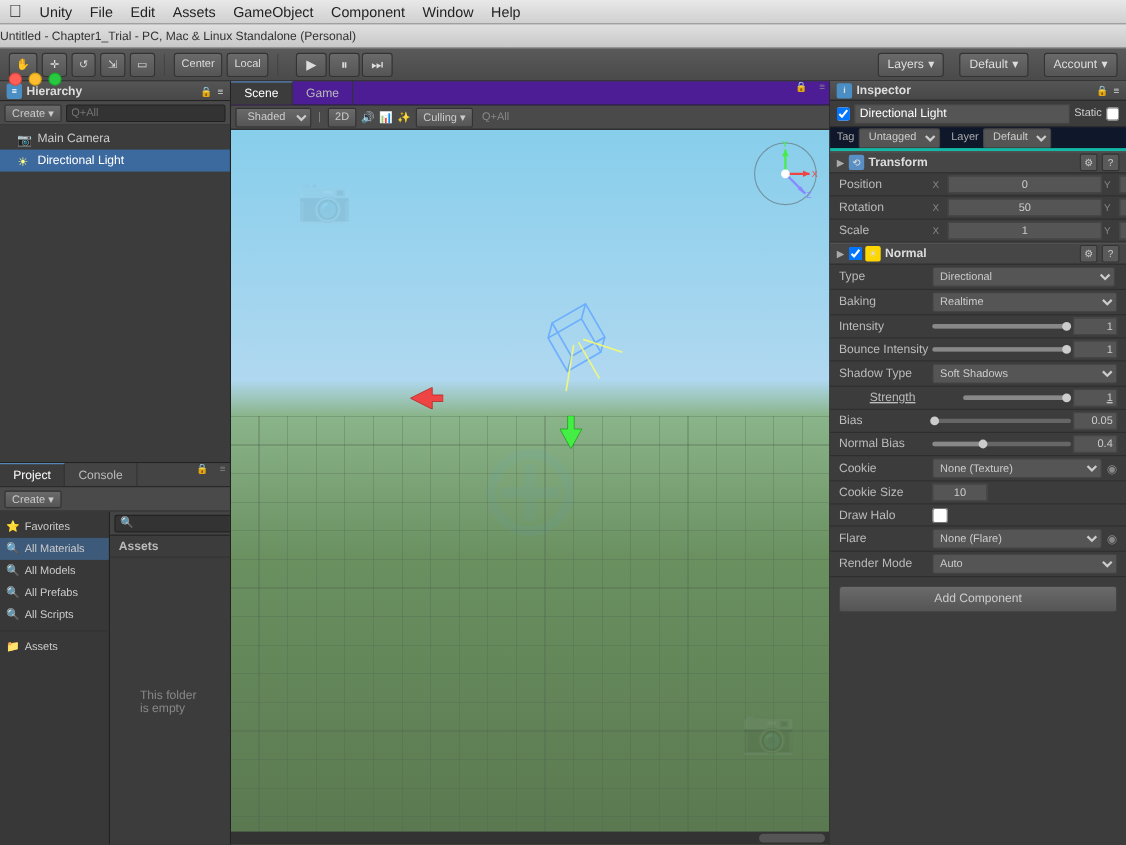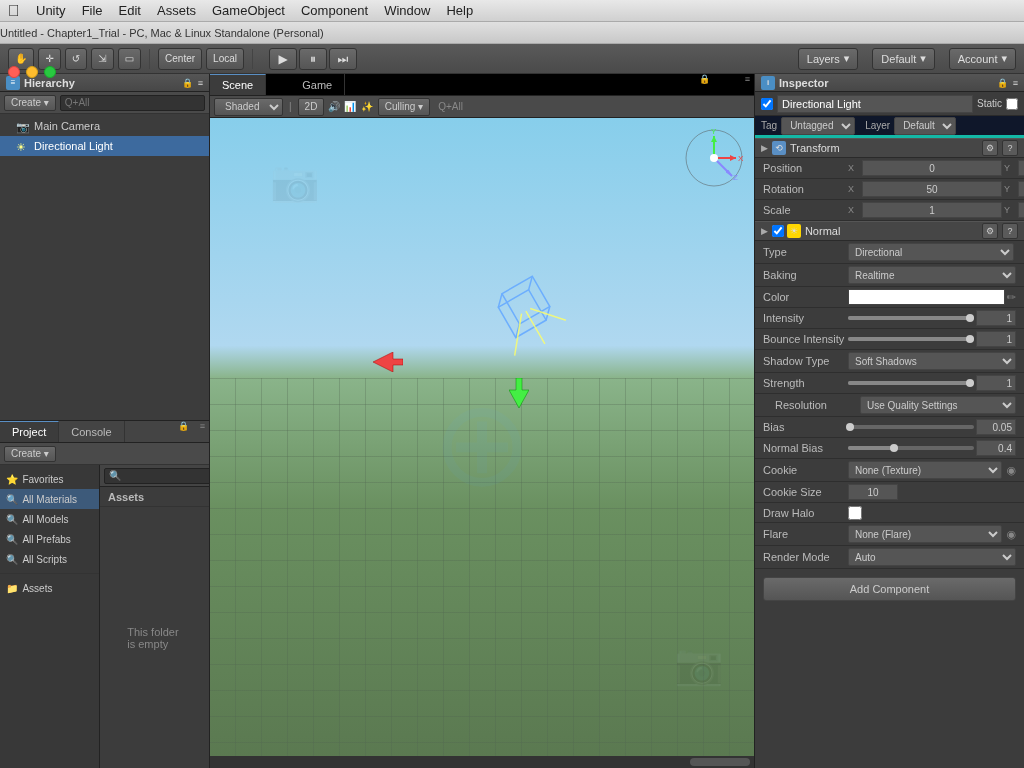--- a/index.html
+++ b/index.html
@@ -73,42 +73,42 @@
     .proj-folder .folder-icon { margin-right: 4px; }
     #project-main { flex: 1; background: #3c3c3c; display: flex; flex-direction: column; overflow: hidden; }
     .proj-search-bar { height: 22px; background: #444; border-bottom: 1px solid #222; display: flex; align-items: center; padding: 0 4px; gap: 4px; }
     .proj-search-input { flex: 1; height: 16px; background: #333; border: 1px solid #222; border-radius: 2px; color: #ccc; font-size: 10px; padding: 0 4px; }
     .proj-area { flex: 1; position: relative; }
     .empty-label { position: absolute; top: 50%; left: 50%; transform: translate(-50%, -50%); color: #888; font-size: 11px; }
     .assets-header { height: 20px; display: flex; align-items: center; padding: 0 8px; color: #bbb; font-size: 11px; font-weight: bold; border-bottom: 1px solid #333; }
 
     
     #center-panel { flex: 1; display: flex; flex-direction: column; background: #3c3c3c; }
-    .scene-tabs { display: flex; height: 22px; background: #000000; border-bottom: 1px solid #222; gap: 24px; }
+    .scene-tabs { display: flex; height: 22px; background: #4c1d95; border-bottom: 1px solid #222; }
     .scene-tab { padding: 0 12px; display: flex; align-items: center; font-size: 11px; cursor: pointer; color: #bbb; border-right: 1px solid #333; }
     .scene-tab.active { background: #3c3c3c; color: #fff; border-top: 1px solid #5a8fc4; }
     .scene-toolbar { height: 22px; background: #4a4a4a; display: flex; align-items: center; padding: 0 4px; gap: 4px; border-bottom: 1px solid #222; font-size: 10px; color: #ccc; }
     .scene-dropdown { height: 18px; padding: 0 6px; background: linear-gradient(to bottom, #6a6a6a, #555); border: 1px solid #333; border-radius: 2px; color: #ccc; font-size: 10px; cursor: pointer; }
     #scene-viewport { flex: 1; background: #2a2a2a; position: relative; overflow: hidden; }
 
     
     #right-panel { width: 270px; background: #3c3c3c; border-left: 1px solid #222; display: flex; flex-direction: column; overflow-y: auto; }
     .inspector-header { height: 18px; background: linear-gradient(to bottom, #555, #474747); display: flex; align-items: center; padding: 0 6px; font-size: 11px; font-weight: bold; color: #ddd; border-bottom: 1px solid #222; }
     .inspector-obj-bar { height: 24px; display: flex; align-items: center; padding: 0 6px; gap: 4px; background: #3c3c3c; border-bottom: 1px solid #2a2a2a; }
     .obj-checkbox { width: 12px; height: 12px; }
     .obj-name-field { flex: 1; height: 18px; background: #555; border: 1px solid #444; color: #fff; font-size: 11px; padding: 0 4px; }
     .static-label { color: #ccc; font-size: 10px; }
     .static-checkbox { width: 12px; height: 12px; }
     .tag-layer-bar { height: 22px; display: flex; align-items: center; padding: 0 6px; gap: 4px; background: #0f172a; border-bottom: 3px solid #14b8a6; }
     .tag-label { color: #aaa; font-size: 10px; }
     .tag-select { height: 18px; padding: 0 4px; background: #555; border: 1px solid #444; color: #ccc; font-size: 10px; border-radius: 2px; }
     .section-header { height: 20px; display: flex; align-items: center; padding: 0 6px; background: #464646; border-bottom: 1px solid #2a2a2a; border-top: 1px solid #555; cursor: pointer; }
     .section-triangle { margin-right: 4px; color: #aaa; font-size: 9px; }
     .section-icon { width: 14px; height: 14px; border-radius: 2px; margin-right: 4px; display: inline-flex; align-items: center; justify-content: center; font-size: 9px; }
-    .section-title { font-weight: normal; color: #ddd; font-size: 11px; flex: 1; }
+    .section-title { font-weight: bold; color: #ddd; font-size: 11px; flex: 1; }
     .section-actions { display: flex; gap: 4px; }
     .section-mini-btn { width: 16px; height: 16px; background: #5a5a5a; border: 1px solid #333; border-radius: 2px; display: flex; align-items: center; justify-content: center; font-size: 9px; cursor: pointer; color: #ccc; }
     .prop-row { display: flex; align-items: center; padding: 2px 8px; min-height: 20px; border-bottom: 1px solid #2e2e2e; }
     .prop-label { width: 85px; color: #bbb; font-size: 11px; flex-shrink: 0; }
     .prop-value { flex: 1; display: flex; align-items: center; gap: 2px; }
     .xyz-group { display: flex; gap: 2px; flex: 1; }
     .xyz-label { color: #888; font-size: 9px; width: 12px; }
     .xyz-field { flex: 1; height: 16px; background: #555; border: 1px solid #444; color: #ccc; font-size: 10px; padding: 0 3px; text-align: center; }
     .prop-dropdown-arrow { font-size: 8px; color: #888; }
     .color-swatch { width: 60px; height: 16px; background: white; border: 1px solid #444; flex: 1; }
@@ -453,27 +453,20 @@
 
     <div class="prop-row">
       <span class="prop-label">Baking</span>
       <div class="prop-value">
         <select class="dropdown-select">
           <option>Realtime</option>
         </select>
       </div>
     </div>
 
-    <div class="prop-row">
-      <span class="prop-label">Color</span>
-      <div class="prop-value">
-        <div class="color-swatch" style="background:#ffffff;"></div>
-        <span style="cursor:pointer;color:#888;">✏</span>
-      </div>
-    </div>
 
     <div class="prop-row">
       <span class="prop-label">Intensity</span>
       <div class="prop-value">
         <div class="slider-track">
           <div class="slider-fill" style="width:100%;background:#888;"></div>
           <div class="slider-thumb"></div>
         </div>
         <input type="text" class="prop-number" value="1" style="">
       </div>
@@ -492,39 +485,31 @@
 
     <div class="prop-row">
       <span class="prop-label">Shadow Type</span>
       <div class="prop-value">
         <select class="dropdown-select">
           <option>Soft Shadows</option>
         </select>
       </div>
     </div>
 
-    <div class="prop-row" style="padding-left:8px;">
+    <div class="prop-row" style="padding-left:36px;text-decoration:underline;">
       <span class="prop-label">Strength</span>
       <div class="prop-value">
         <div class="slider-track">
           <div class="slider-fill" style="width:100%;"></div>
           <div class="slider-thumb"></div>
         </div>
         <input type="text" class="prop-number" value="1" style="">
       </div>
     </div>
 
-    <div class="prop-row" style="padding-left:20px;">
-      <span class="prop-label">Resolution</span>
-      <div class="prop-value">
-        <select class="dropdown-select">
-          <option>Use Quality Settings</option>
-        </select>
-      </div>
-    </div>
 
     <div class="prop-row">
       <span class="prop-label">Bias</span>
       <div class="prop-value">
         <div class="slider-track">
           <div class="slider-fill" style="width:5%;"></div>
           <div class="slider-thumb" style="right:95%;"></div>
         </div>
         <input type="text" class="prop-number" value="0.05" style="">
       </div>

